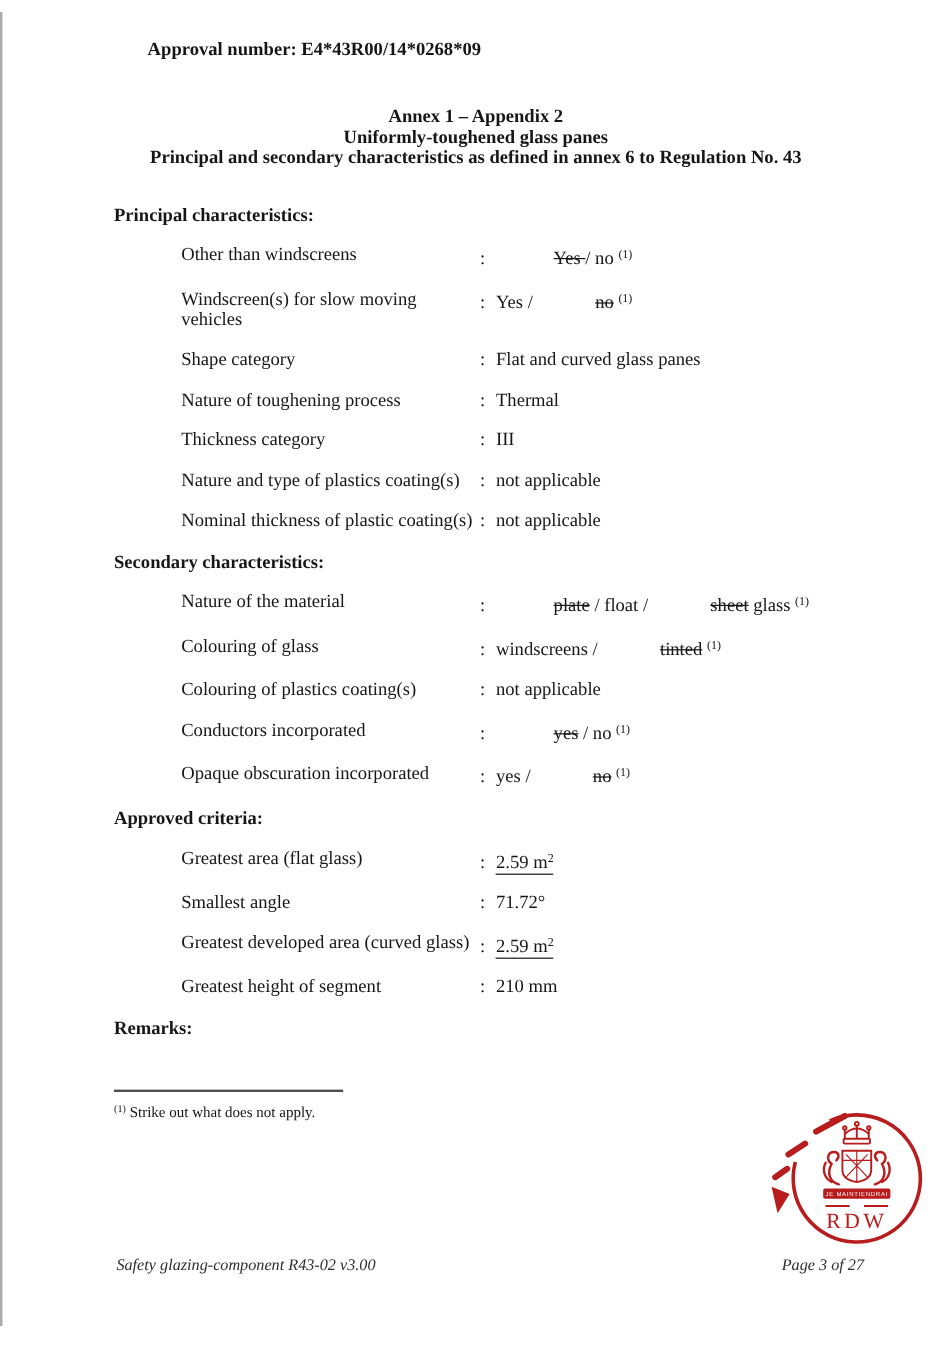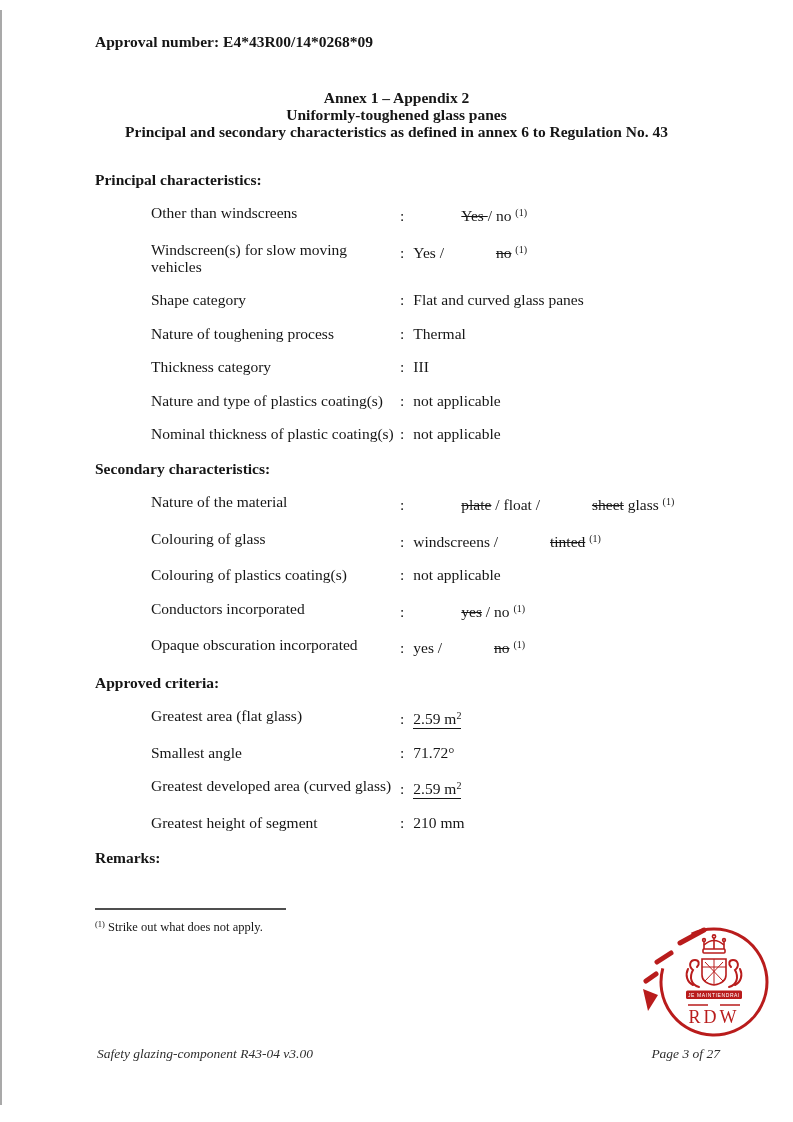--- a/index.html
+++ b/index.html
@@ -1,21 +1,21 @@
 <!DOCTYPE html>
 <html><head>
 <meta charset="utf-8">
 <style>
   html,body{margin:0;padding:0;}
   body{
     width:793px;height:1122px;background:#ffffff;position:relative;overflow:hidden;
     font-family:"Liberation Serif",serif;color:#161616;
   }
   .edge-line{position:absolute;left:0;top:10px;width:2px;height:1095px;background:#a9a9a9;}
-  .content{padding:33px 0 0 95px;}
+  .content{padding:33px 0 0 95px;margin-left:28px;}
   .approval{font-weight:bold;font-size:15.5px;line-height:17px;}
   .title-block{margin-top:39px;text-align:center;font-weight:bold;font-size:15.5px;line-height:17px;}
   .sections{padding-left:95px;font-size:15.5px;line-height:17px;}
   .section-heading{font-weight:bold;margin:18px 12px 16px 0;}
   .section-heading:first-child{margin-top:31px;}
   .char-row{display:flex;margin:0 0 16.5px 56px;}
   .row-label{flex:0 0 245px;width:245px;padding-right:4px;}
   .row-value{flex:1;}
   .colon{margin-right:9px;}
   .sup{font-size:10px;vertical-align:5px;}
@@ -165,16 +165,16 @@
 
       <rect x="44" y="71.5" width="56" height="8.5" rx="1.5" fill="currentColor"></rect>
       <text x="72" y="77.8" text-anchor="middle" font-size="5" letter-spacing="0.6" fill="#ffffff" font-family="Liberation Sans, sans-serif">JE MAINTIENDRAI</text>
       <path d="M46 86 H66 M78 86 H98" stroke="currentColor" stroke-width="1.6"></path>
 
       <text x="72" y="104" text-anchor="middle" font-size="18" letter-spacing="3" fill="currentColor" font-family="Liberation Serif, serif">RDW</text>
     </svg>
   </div>
 
   <div class="footer">
-    <span>Safety glazing-component R43-04 v3.00</span>
+    <span>Safety glazing-component R43-02 v3.00</span>
     <span>Page 3 of 27</span>
   </div>
 </div>
 
 </body></html>

